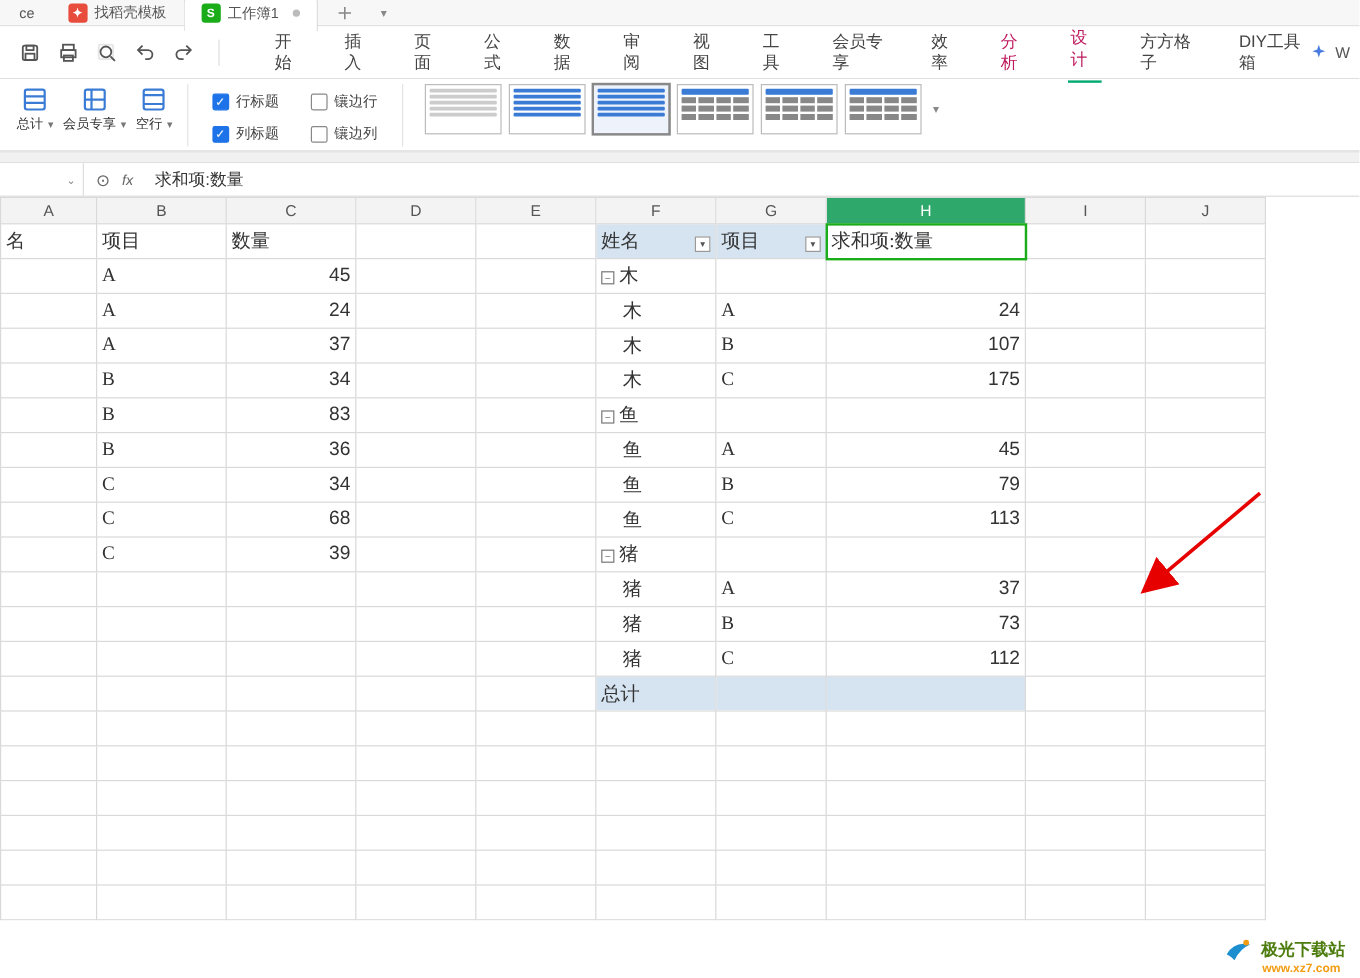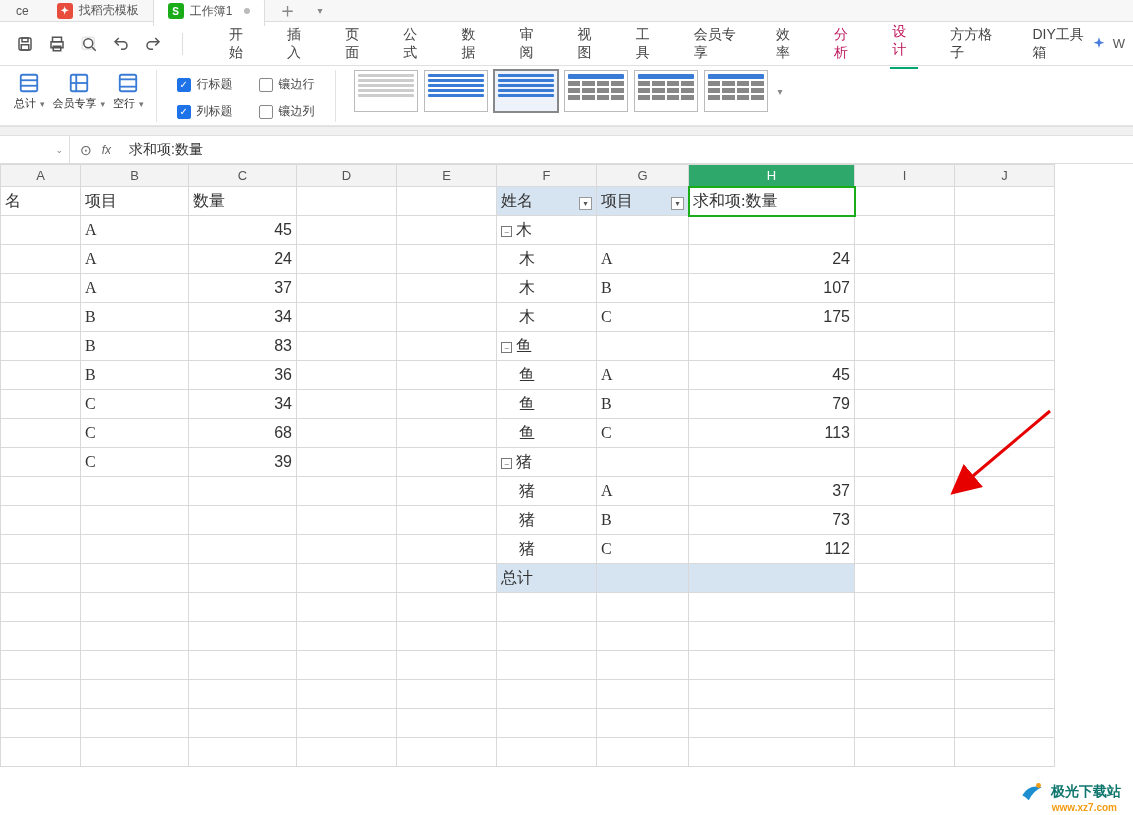--- a/index.html
+++ b/index.html
@@ -120,21 +120,21 @@
 table.grid td.pt-total { background:#d6e4f2;}
 table.grid td.sel { outline:2px solid #1aad19; outline-offset:-1px; background:#fff;}
 .col-A{width:80px}.col-B{width:108px}.col-C{width:108px}.col-D{width:100px}.col-E{width:100px}.col-F{width:100px}.col-G{width:92px}.col-H{width:166px}.col-I{width:100px}.col-J{width:100px}
 .drop-btn { float:right;width:13px;height:13px;border:1px solid #999;background:#fff;font-size:8px;color:#555;display:inline-flex;align-items:center;justify-content:center;margin-top:6px;}
 .collapse-btn { width:11px;height:11px;border:1px solid #777;background:#fff;font-size:9px;display:inline-flex;align-items:center;justify-content:center;color:#444;margin-right:4px;}
 
 
 .arrow-anno { position:absolute; pointer-events:none; }
 
 
-.watermark { position:absolute;right:12px;bottom:10px;display:flex;align-items:center;gap:6px;font-size:14px;color:#0f766e;font-weight:bold;}
+.watermark { position:absolute;right:12px;bottom:10px;display:flex;align-items:center;gap:6px;font-size:14px;color:#4d7c0f;font-weight:bold;}
 .wm-icon { width:26px;height:26px; }
 </style>
 </head>
 <body>
 
 <div class="top-tabs">
   <div class="tab">
       <span>ce</span>
     </div>
   <div class="tab">

